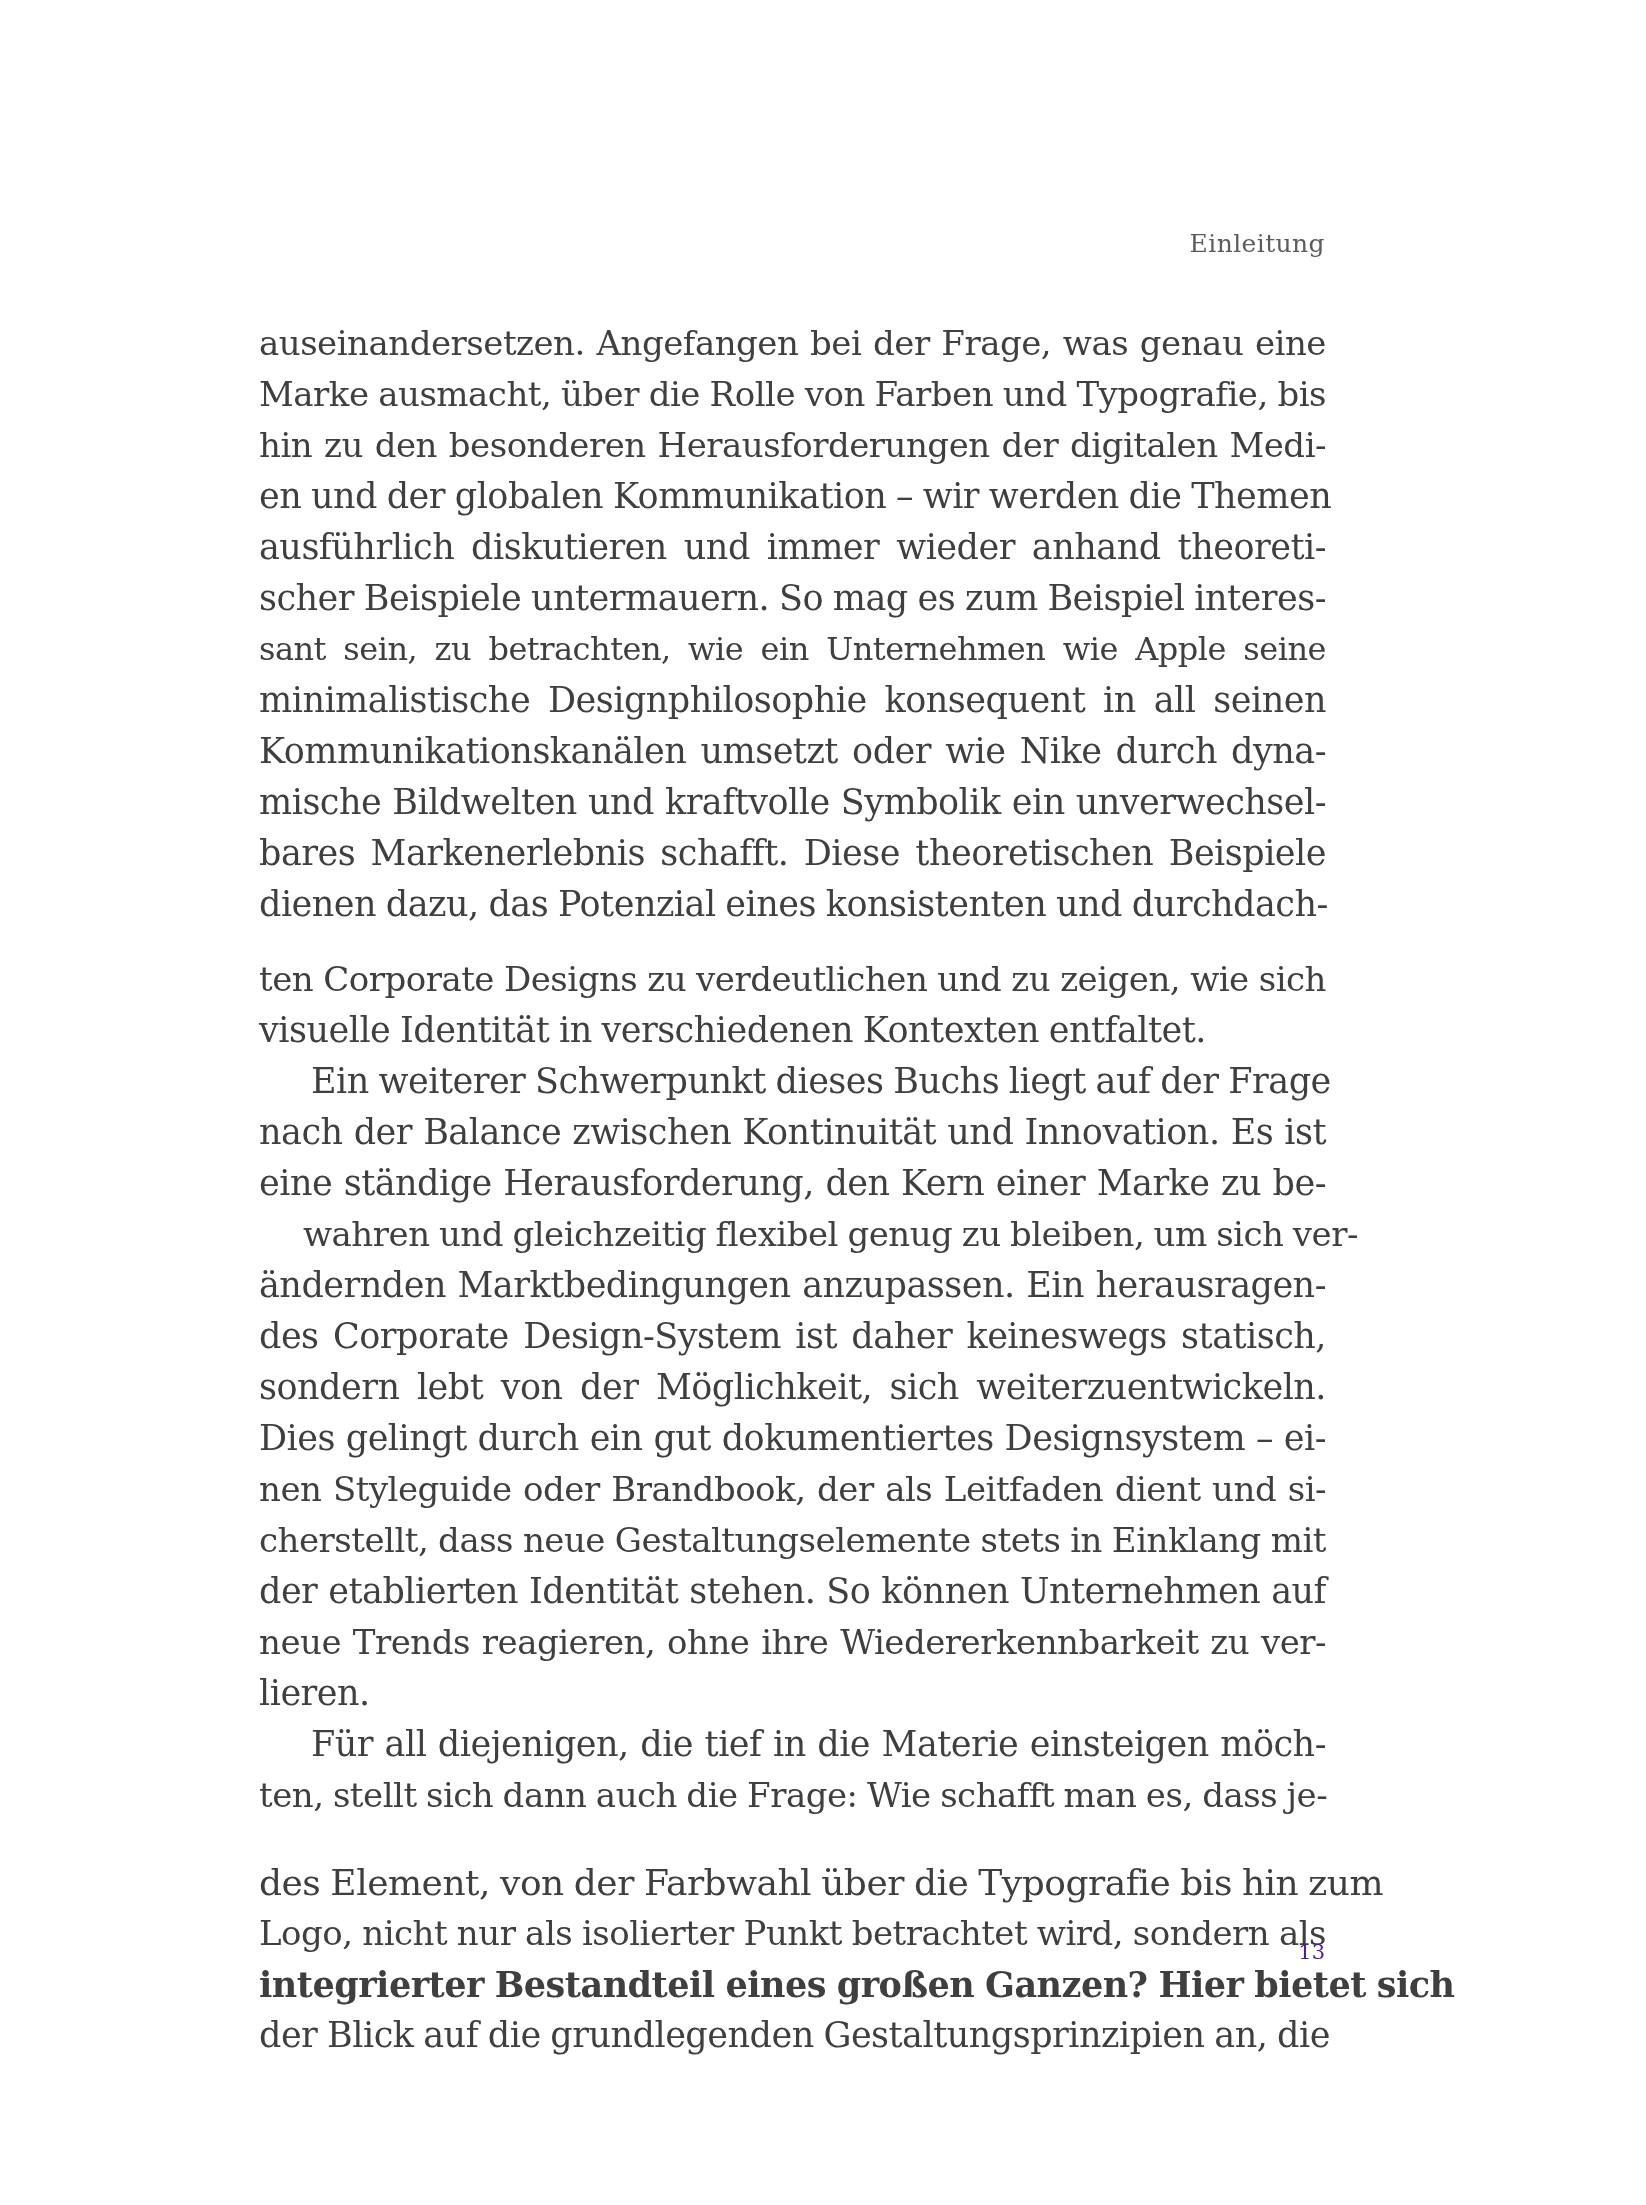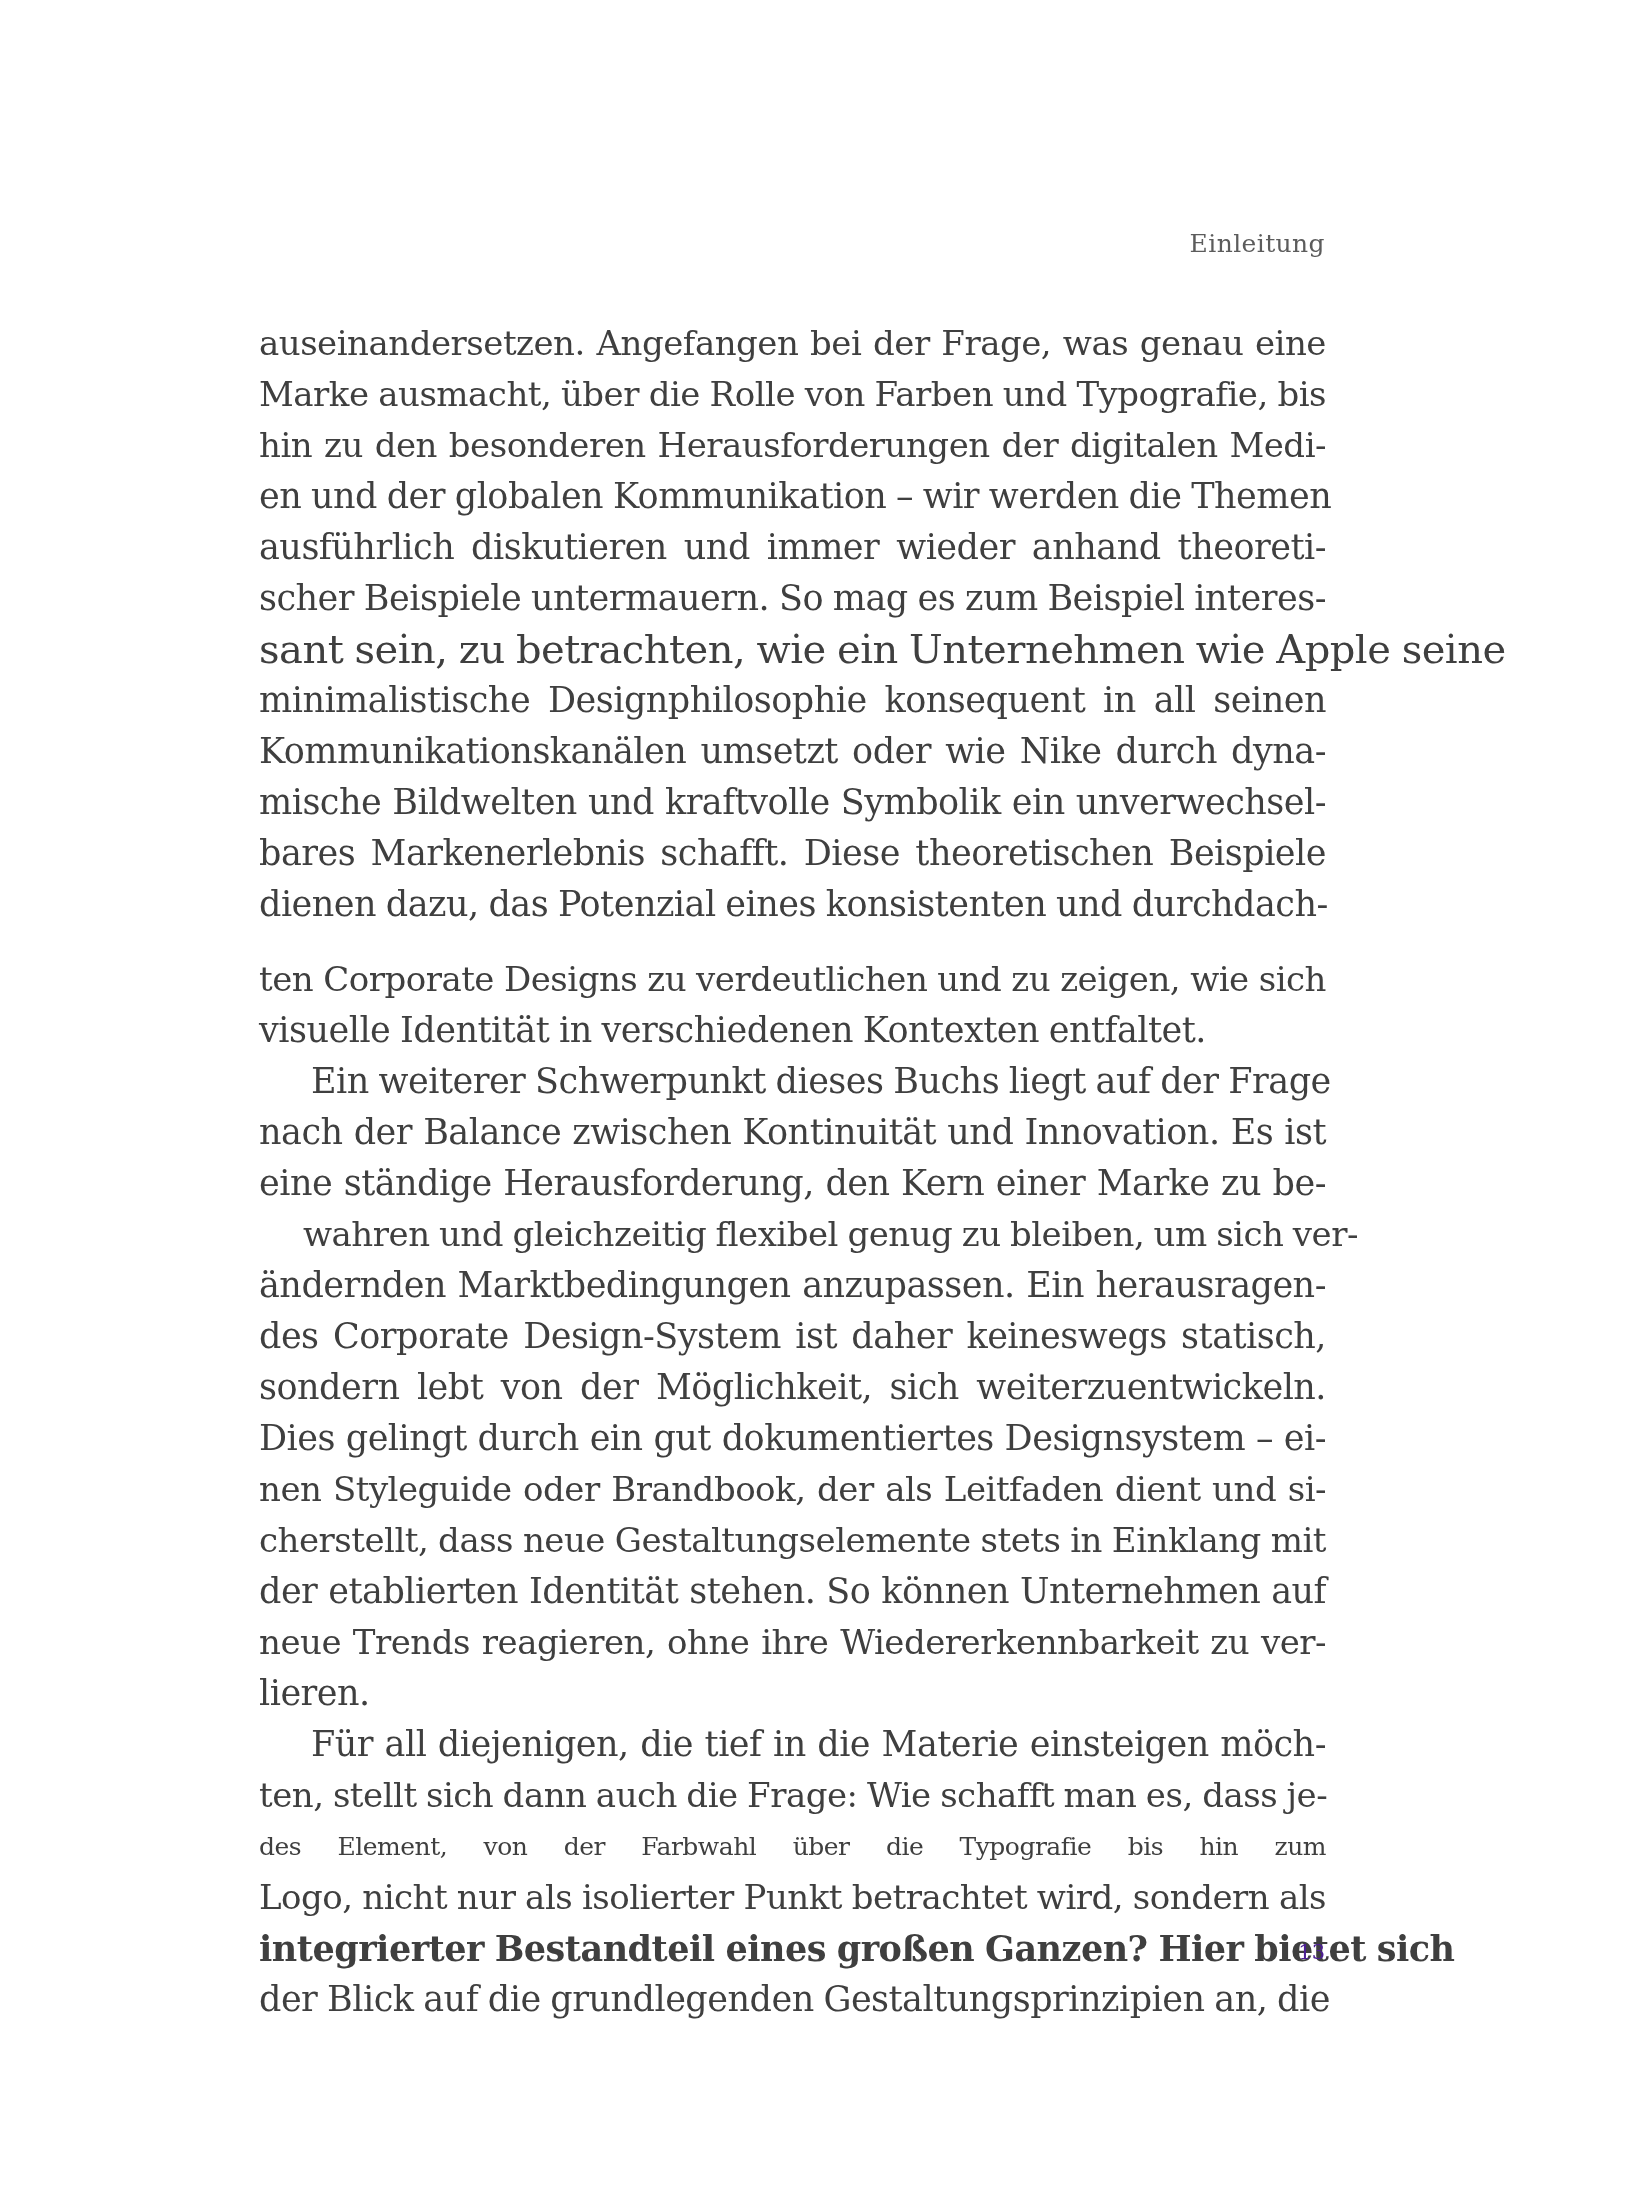--- a/index.html
+++ b/index.html
@@ -73,21 +73,21 @@
   <div class="running-head">Einleitung</div>
 
   <div class="text-block">
     <div>
       <span class="line" style="font-size: 34px;">auseinandersetzen. Angefangen bei der Frage, was genau eine</span>
       <span class="line" style="font-size: 34px;">Marke ausmacht, über die Rolle von Farben und Typografie, bis</span>
       <span class="line" style="font-size: 34px;">hin zu den besonderen Herausforderungen der digitalen Medi-</span>
       <span class="line">en und der globalen Kommunikation – wir werden die Themen</span>
       <span class="line">ausführlich diskutieren und immer wieder anhand theoreti-</span>
       <span class="line">scher Beispiele untermauern. So mag es zum Beispiel interes-</span>
-      <span class="line" style="font-size: 40px;">sant sein, zu betrachten, wie ein Unternehmen wie Apple seine</span>
+      <span class="line" style="font-size: 32px;">sant sein, zu betrachten, wie ein Unternehmen wie Apple seine</span>
       <span class="line">minimalistische Designphilosophie konsequent in all seinen</span>
       <span class="line">Kommunikationskanälen umsetzt oder wie Nike durch dyna-</span>
       <span class="line">mische Bildwelten und kraftvolle Symbolik ein unverwechsel-</span>
       <span class="line">bares Markenerlebnis schafft. Diese theoretischen Beispiele</span>
       <span class="line">dienen dazu, das Potenzial eines konsistenten und durchdach-</span>
       <span class="line" style="font-size: 34px; margin-top: 24px;">ten Corporate Designs zu verdeutlichen und zu zeigen, wie sich</span>
       <span class="line last">visuelle Identität in verschiedenen Kontexten entfaltet.</span>
     </div>
 
     <div>
@@ -102,21 +102,21 @@
       <span class="line" style="font-size: 34px;">nen Styleguide oder Brandbook, der als Leitfaden dient und si-</span>
       <span class="line" style="font-size: 34px;">cherstellt, dass neue Gestaltungselemente stets in Einklang mit</span>
       <span class="line">der etablierten Identität stehen. So können Unternehmen auf</span>
       <span class="line" style="font-size: 34px;">neue Trends reagieren, ohne ihre Wiedererkennbarkeit zu ver-</span>
       <span class="line last">lieren.</span>
     </div>
 
     <div>
       <span class="line indent">Für all diejenigen, die tief in die Materie einsteigen möch-</span>
       <span class="line" style="font-size: 34px;">ten, stellt sich dann auch die Frage: Wie schafft man es, dass je-</span>
-      <span class="line" style="font-size: 25px;">des Element, von der Farbwahl über die Typografie bis hin zum</span>
+      <span class="line" style="font-size: 36px; margin-top: 36px;">des Element, von der Farbwahl über die Typografie bis hin zum</span>
       <span class="line" style="font-size: 34px;">Logo, nicht nur als isolierter Punkt betrachtet wird, sondern als</span>
       <span class="line" style="font-size: 35px; font-weight: bold;">integrierter Bestandteil eines großen Ganzen? Hier bietet sich</span>
       <span class="line">der Blick auf die grundlegenden Gestaltungsprinzipien an, die</span>
     </div>
   </div>
 
   <div class="page-number">13</div>
 </div>
 
 

